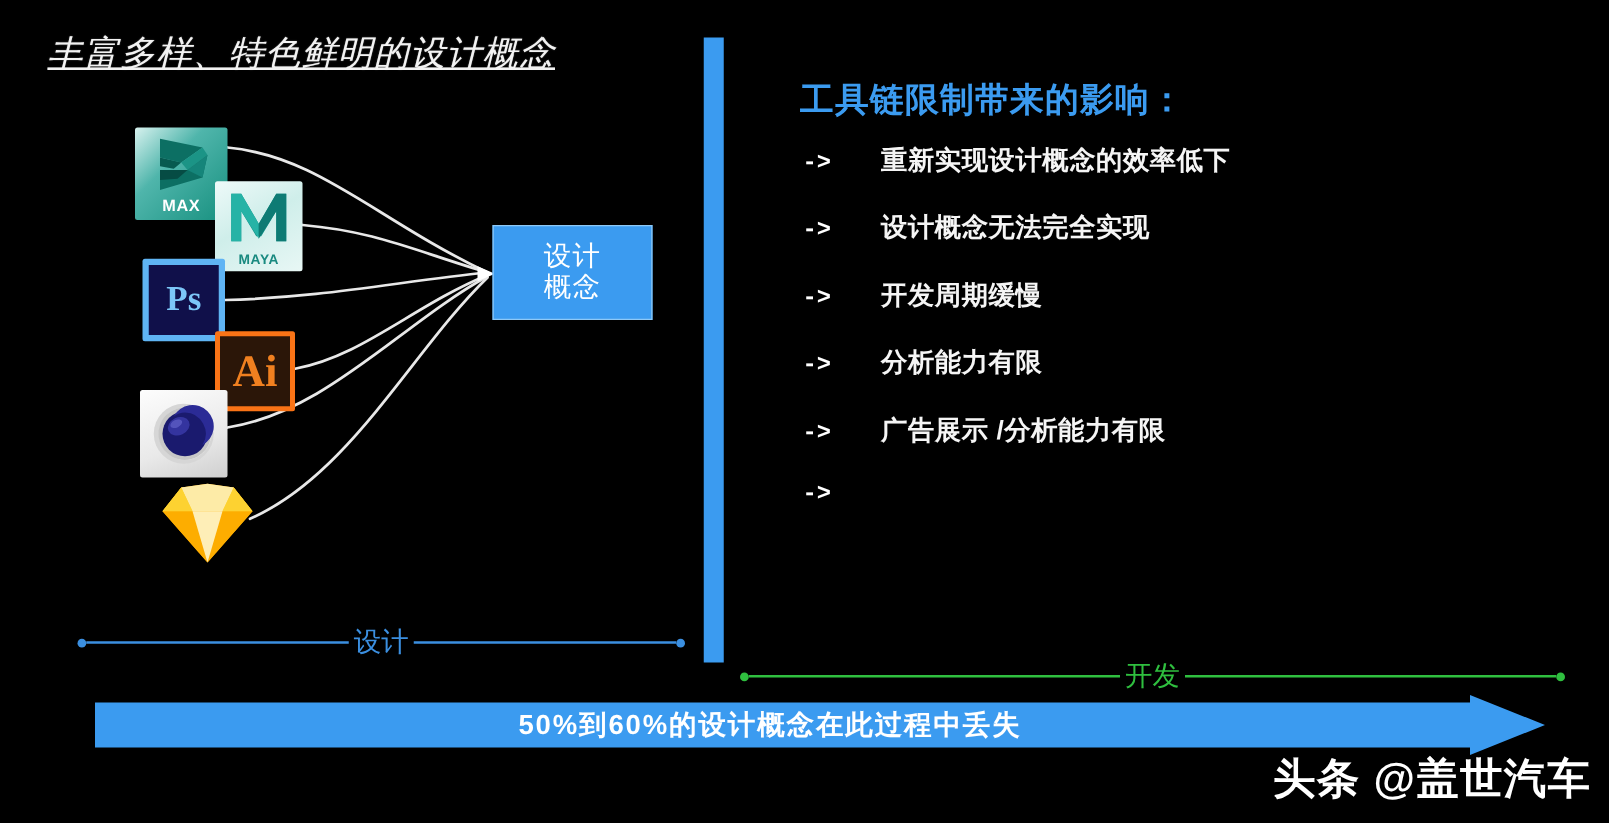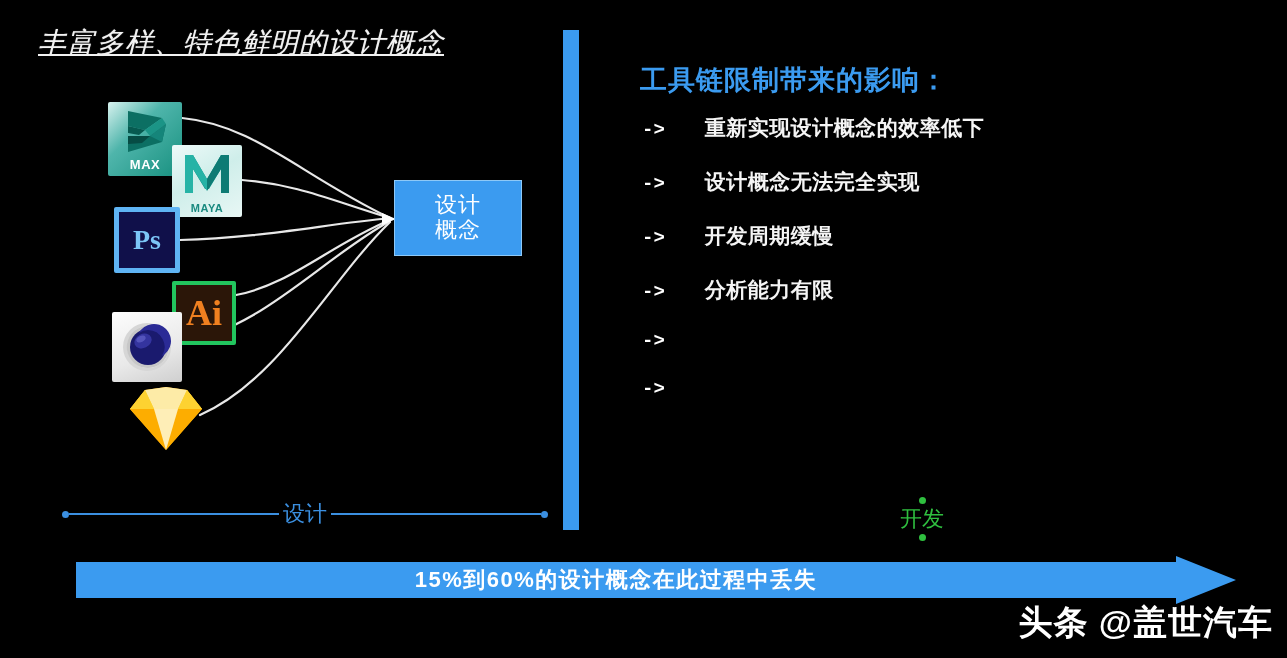--- a/index.html
+++ b/index.html
@@ -104,23 +104,22 @@
   #icon-ps .ps-text {
     font-size: 28px; font-weight: bold; color: #7cc6f7;
     font-family: "Liberation Serif", serif;
     line-height: 1;
   }
 
   
   #icon-ai {
     left: 172px; top: 185px;
     width: 64px; height: 64px;
-    background: #22c55e;
+    background: #f97316;
     padding: 4px;
-    margin-top: 16px;
   }
   #icon-ai .inner {
     width: 100%; height: 100%;
     background: #2b1608;
     display: flex; align-items: center; justify-content: center;
   }
   #icon-ai .ai-text {
     font-size: 36px; font-weight: bold; color: #f08020;
     font-family: "Liberation Serif", serif;
     line-height: 1;
@@ -191,21 +190,21 @@
   }
 
   
   .phase-axis {
     position: absolute;
     height: 34px;
     display: flex;
     align-items: center;
   }
   #phase-design { left: 62px; top: 497px; width: 486px; }
-  #phase-develop { left: 592px; top: 497px; width: 660px; flex-direction: column; }
+  #phase-develop { left: 592px; top: 524px; width: 660px; }
 
   .axis-dot {
     width: 7px; height: 7px; border-radius: 50%;
     flex: 0 0 auto;
   }
   .axis-line {
     flex: 1 1 auto;
     height: 2px;
   }
   .axis-label {
@@ -350,20 +349,21 @@
     <div class="impact-item">
       <span class="impact-arrow">-&gt;</span>
       <span class="impact-text">开发周期缓慢</span>
     </div>
     <div class="impact-item">
       <span class="impact-arrow">-&gt;</span>
       <span class="impact-text">分析能力有限</span>
     </div>
     <div class="impact-item">
       <span class="impact-arrow">-&gt;</span>
+      <span class="impact-text">广告展示 /分析能力有限</span>
     </div>
     <div class="impact-item">
       <span class="impact-arrow">-&gt;</span>
     </div>
   </div>
 
   <div class="phase-axis" id="phase-design">
     <span class="axis-dot"></span>
     <span class="axis-line"></span>
     <span class="axis-label">设计</span>
@@ -376,18 +376,18 @@
     <span class="axis-line"></span>
     <span class="axis-label">开发</span>
     <span class="axis-line"></span>
     <span class="axis-dot"></span>
   </div>
 
   <div id="loss-banner">
     <svg class="banner-svg" viewBox="0 0 1160 48" preserveAspectRatio="none">
       <polygon points="0,6 1100,6 1100,0 1160,24 1100,48 1100,42 0,42" fill="#3b9bf0"></polygon>
     </svg>
-    <div id="loss-banner-text">15%到60%的设计概念在此过程中丢失</div>
+    <div id="loss-banner-text">50%到60%的设计概念在此过程中丢失</div>
   </div>
 
   <div id="watermark">头条 @盖世汽车</div>
 
 </div>
 
 </body></html>

